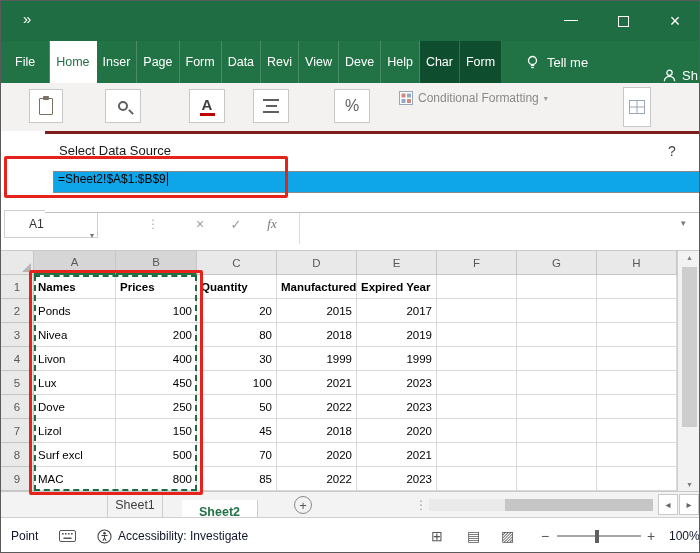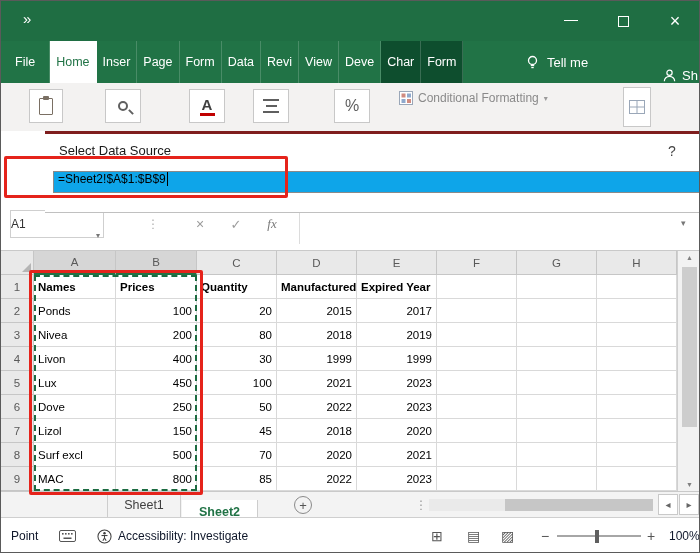--- a/index.html
+++ b/index.html
@@ -45,22 +45,22 @@
   .dtitle { position:absolute; left:14px; top:9px; font-size:13px; color:#1a1a1a; }
   .dhelp  { position:absolute; left:612px; top:4px; width:30px; height:26px; display:flex; align-items:center; justify-content:center; color:#444; font-size:14px; }
   .dclose { position:absolute; left:656px; top:4px; width:32px; height:26px; display:flex; align-items:center; justify-content:center; color:#444; font-size:17px; }
   .dinput { position:absolute; left:8px; top:37px; width:686px; height:22px; background:#0ea5e9; border:1px solid #8a8a8a;
             display:flex; padding:0 4px; font-size:12px; color:#000; cursor:text; }
   .caret { width:1px; height:14px; background:#000; margin-left:1px; }
   .dspacer { flex:1; }
 
   
   .formularow { position:absolute; left:0; top:199px; width:700px; height:51px; background:#fff; border-bottom:1px solid #c9c9c9; }
-  .namebox { position:absolute; left:9px; top:10px; width:94px; height:28px; background:#fff; border:1px solid #cfcfcf;
-             display:flex; align-items:center; padding-left:0; font-size:12px; color:#333; }
+  .namebox { position:absolute; left:3px; top:10px; width:94px; height:28px; background:#fff; border:1px solid #cfcfcf;
+             display:flex; align-items:center; padding-left:24px; font-size:12px; color:#333; }
   .nbarrow { position:absolute; right:6px; top:10px; font-size:8px; color:#777; }
   .fdots { position:absolute; left:146px; top:10px; height:28px; display:flex; align-items:center; color:#b0b0b0; font-size:12px; }
   .fbtn { position:absolute; top:10px; width:26px; height:28px; display:flex; align-items:center; justify-content:center; }
   .fdivider { position:absolute; left:298px; top:6px; width:1px; height:38px; background:#dcdcdc; }
   .fchev { position:absolute; left:680px; top:18px; font-size:9px; color:#777; }
 
   
   .gridwrap { position:absolute; left:0; top:250px; width:676px; height:240px; display:grid;
               grid-template-columns:33px 82px 81px repeat(6, 80px); grid-template-rows:24px repeat(9, 24px);
               font-size:11.5px; background:#fff; }
@@ -76,21 +76,21 @@
 
   
   .vscroll { position:absolute; left:676px; top:250px; width:24px; height:240px; background:#f2f2f2; border-left:1px solid #cfcfcf; }
   .vs-up { position:absolute; left:0; top:3px; width:23px; text-align:center; font-size:7px; color:#808080; }
   .vs-thumb { position:absolute; left:4px; top:16px; width:15px; height:160px; background:#cdcdcd; }
   .vs-down { position:absolute; left:0; bottom:3px; width:23px; text-align:center; font-size:7px; color:#808080; }
 
   
   .tabbar { position:absolute; left:0; top:490px; width:700px; height:26px; background:#f3f3f3; border-top:1px solid #c9c9c9; }
   .stab { position:absolute; top:0; height:25px; display:flex; align-items:center; justify-content:center; font-size:12.5px; }
-  .stab-normal { left:106px; width:74px; color:#3f3f3f; border-left:1px solid #cdcdcd; border-right:1px solid #cdcdcd; }
+  .stab-normal { left:106px; width:56px; color:#3f3f3f; border-left:1px solid #cdcdcd; border-right:1px solid #cdcdcd; }
   .stab-selected { left:181px; width:76px; background:#fff; color:#217346; font-weight:bold; border-right:1px solid #cdcdcd; border-bottom:2px solid #217346;margin-top:8px; }
   .addsheet { position:absolute; left:293px; top:4px; width:18px; height:18px; border:1.5px solid #8a8a8a; border-radius:50%;
               display:flex; align-items:center; justify-content:center; color:#555; font-size:13px; line-height:13px; }
   .tsplit { position:absolute; left:414px; top:0; height:25px; display:flex; align-items:center; color:#999; font-size:12px; }
   .hs-track { position:absolute; left:428px; top:7px; width:224px; height:12px; background:#eaeaea; }
   .hs-thumb { position:absolute; left:76px; top:0; width:148px; height:12px; background:#c6c6c6; }
   .hs-btn { position:absolute; top:2px; width:20px; height:21px; background:#fff; border:1px solid #c9c9c9;
             display:flex; align-items:center; justify-content:center; color:#666; font-size:10px; }
 
   
@@ -130,20 +130,21 @@
   <div class="tabsrow">
     <div class="rtab rtab-file">File</div>
       <div class="rtab rtab-selected">Home</div>
       <div class="rtab rtab-normal">Inser</div>
       <div class="rtab rtab-normal">Page</div>
       <div class="rtab rtab-normal">Form</div>
       <div class="rtab rtab-normal">Data</div>
       <div class="rtab rtab-normal">Revi</div>
       <div class="rtab rtab-normal">View</div>
       <div class="rtab rtab-normal">Deve</div>
+      <div class="rtab rtab-normal">Help</div>
       <div class="rtab rtab-contextual">Char</div>
       <div class="rtab rtab-contextual">Form</div>
       <div class="tellme">
       <svg width="15" height="15" viewBox="0 0 15 15">
         <circle cx="7.5" cy="5.5" r="4" fill="none" stroke="#fff" stroke-width="1.3"></circle>
         <line x1="5.8" y1="10.6" x2="9.2" y2="10.6" stroke="#fff" stroke-width="1.2"></line>
         <line x1="6.3" y1="12.6" x2="8.7" y2="12.6" stroke="#fff" stroke-width="1.2"></line>
       </svg>
       <span>Tell me</span>
     </div>

